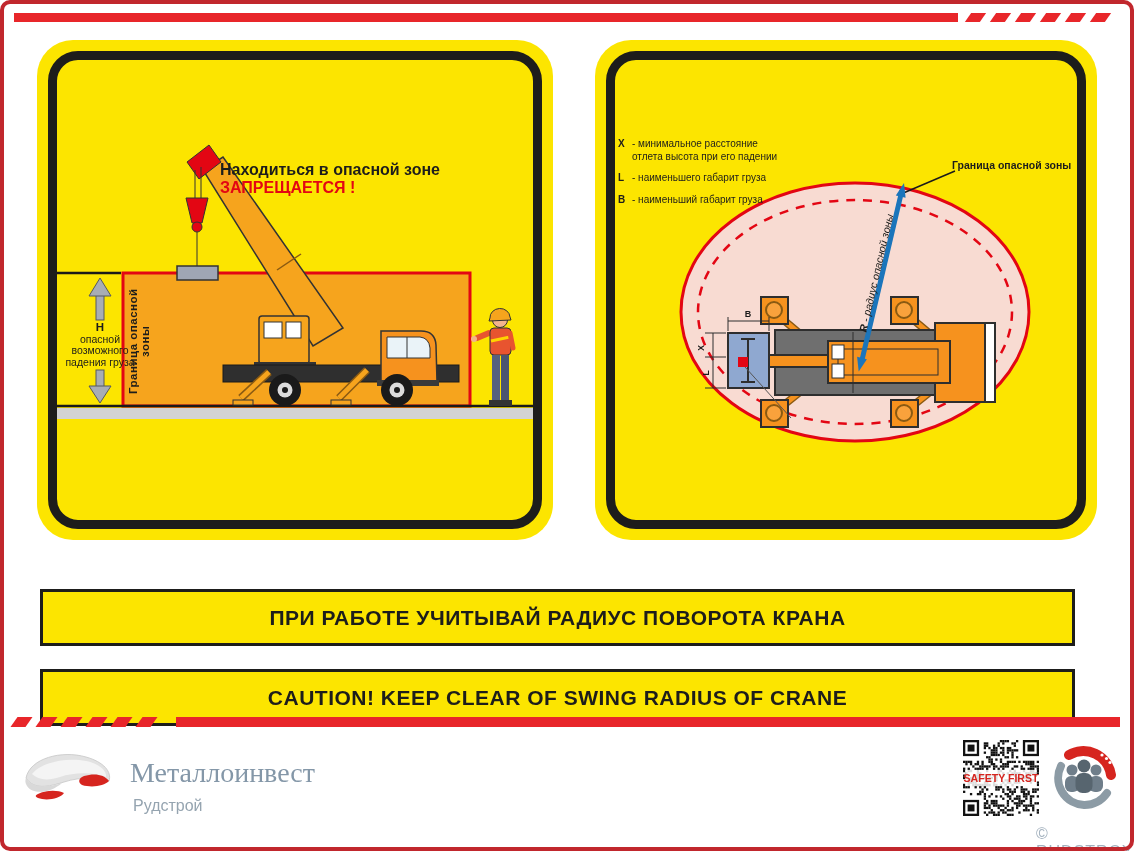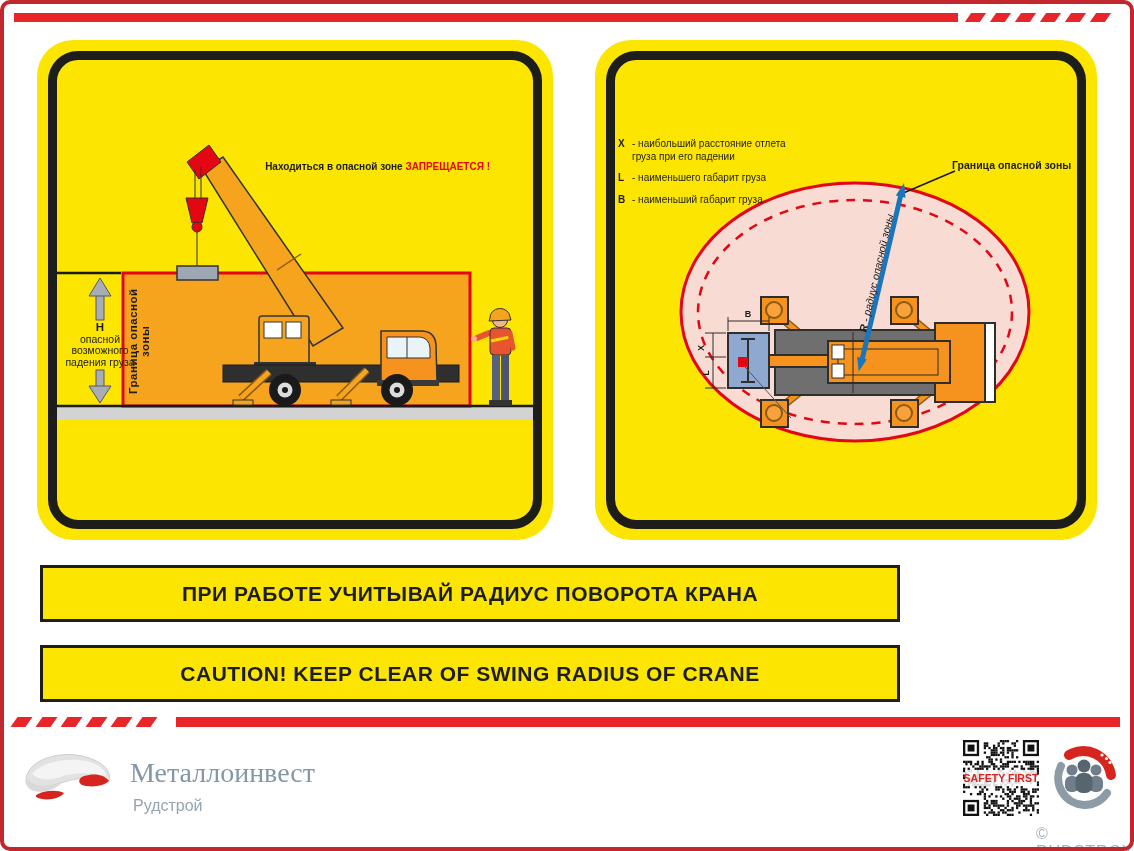--- a/index.html
+++ b/index.html
@@ -12,39 +12,39 @@
   .stripes { position:absolute; display:flex; }
   .stripes span { display:block; width:15px; background:#e8262a; transform:skewX(-35deg); margin-right:10px; }
 
   
   .panel { position:absolute; top:40px; height:500px; background:#fce500; border-radius:36px; }
   .panel-border { position:absolute; inset:11px; border:9px solid #1d1d1b; border-radius:30px; }
   .panel svg { position:absolute; left:0; top:0; }
 
   .ov { position:absolute; z-index:20; color:#1d1d1b; }
 
-  .warning { font-size:10px; font-weight:bold; text-align:right; }
+  .warning { font-size:16px; font-weight:bold; text-align:left; }
   .warning .hl { color:#e30613; }
 
   .zone-vert { writing-mode:vertical-rl; transform:rotate(180deg); font-size:11.5px; font-weight:bold; height:126px; text-align:center; letter-spacing:0.5px; }
 
   .h-block { width:96px; text-align:center; font-size:10.5px; line-height:11.5px; }
   .h-block .sym { font-weight:bold; font-size:11.5px; display:block; }
 
   .legend { width:170px; font-size:10px; line-height:12.5px; }
   .legend .item { display:flex; margin-bottom:9px; }
   .legend .sym { font-weight:bold; width:14px; flex:0 0 14px; }
 
   .boundary-label { font-size:10.5px; font-weight:bold; }
   .radius-label { font-size:10.5px; font-style:italic; white-space:nowrap; transform:translate(-50%,-50%) rotate(-77deg); }
   .radius-label .sym { font-weight:bold; }
   .callout { width:232px; text-align:center; font-size:9.5px; line-height:12px; color:#3a3a3a; }
   .callout .l1 { display:inline-block; border-bottom:1px solid #555; padding-bottom:1px; }
 
-  .banner { position:absolute; left:40px; width:860px; height:57px; background:#fce500; border:3px solid #1d1d1b; display:flex; align-items:center; justify-content:center; }
+  .banner { position:absolute; left:40px; width:1035px; height:57px; background:#fce500; border:3px solid #1d1d1b; display:flex; align-items:center; justify-content:center;margin-top:24px; }
   .banner .txt { font-size:21px; font-weight:bold; color:#1d1d1b; letter-spacing:0.5px; }
 
   .brand { position:absolute; left:130px; top:757px; font-family:"Liberation Serif", serif; font-size:28px; color:#8497a8; }
   .division { position:absolute; left:133px; top:789px; font-size:16px; color:#95a4b0;margin-top:8px; }
   .copyright { position:absolute; left:1036px; top:825px; font-size:16px; color:#a3b1be; letter-spacing:1px; }
 </style>
 </head>
 <body>
 
 <div class="page">
@@ -209,21 +209,21 @@
         <polygon points="263.7,331.6 271.9,319.2 262.1,316.8"></polygon>
       </g>
 
       <line x1="150" y1="327" x2="196" y2="378" stroke="#555" stroke-width="1"></line>
     </svg>
   </div>
 
   <div class="ov legend" style="left:618px; top:138px;">
     <div class="item">
       <span class="sym">X</span>
-      <span>- наибольший расстояние отлета груза при его падении</span>
+      <span>- минимальное расстояние отлета высота при его падении</span>
     </div>
     <div class="item">
       <span class="sym">L</span>
       <span>- наименьшего габарит груза</span>
     </div>
     <div class="item">
       <span class="sym">B</span>
       <span>- наименьший габарит груза</span>
     </div>
   </div>

